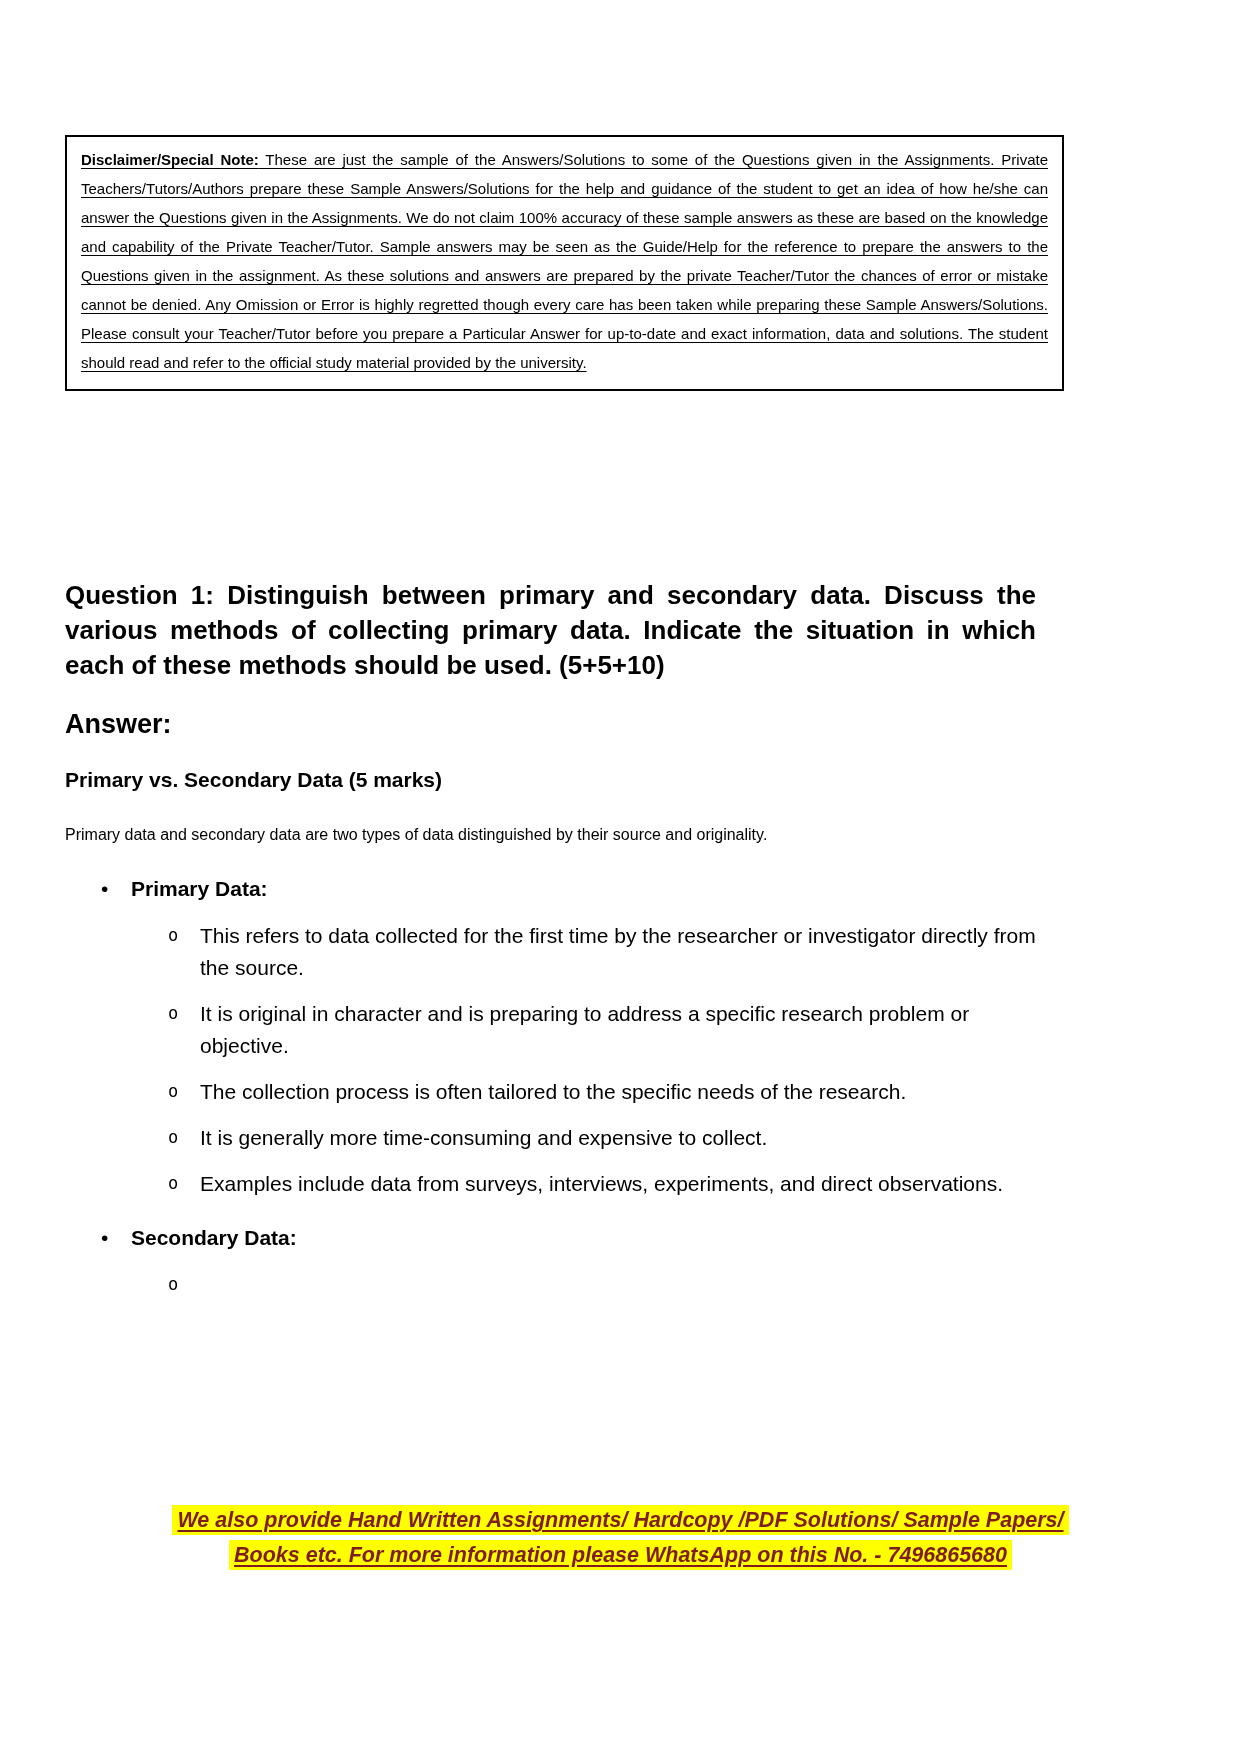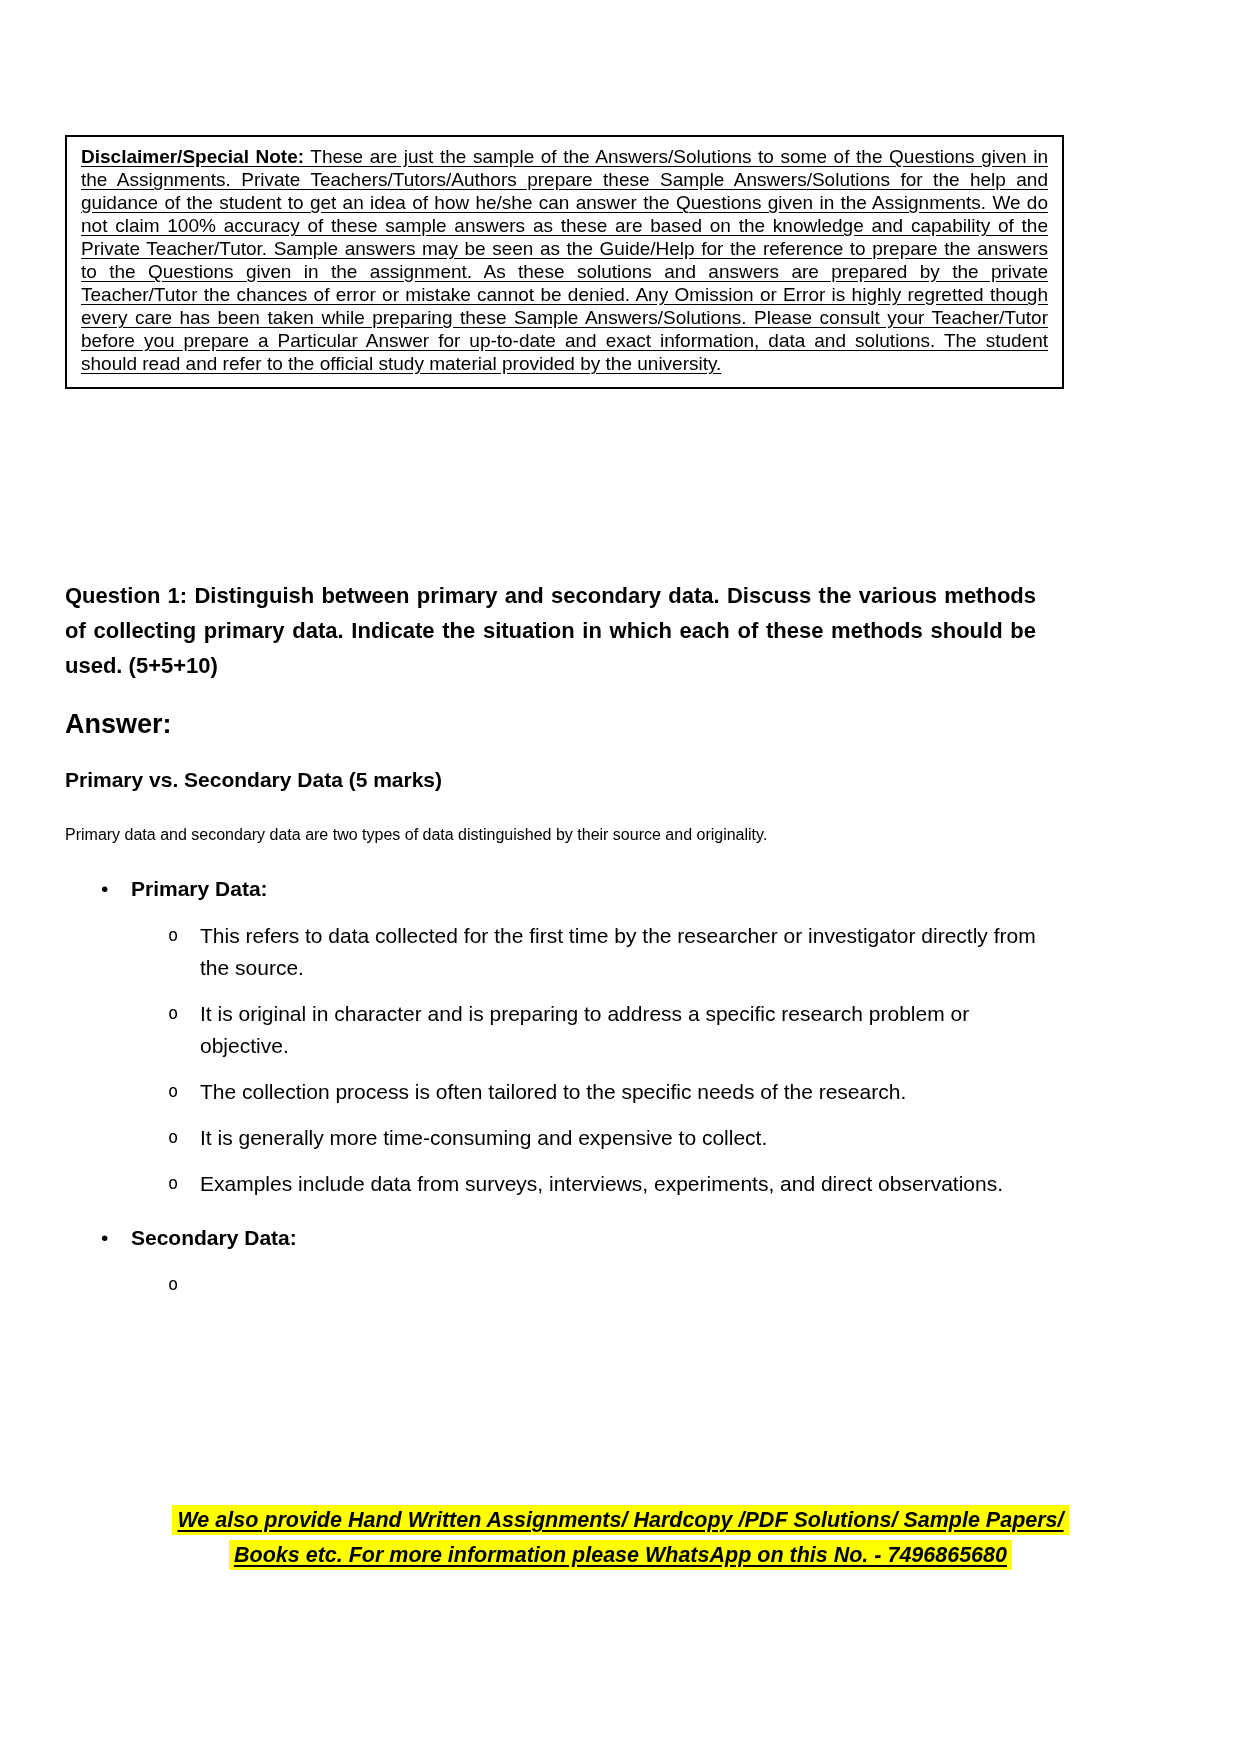--- a/index.html
+++ b/index.html
@@ -17,38 +17,38 @@
   .disclaimer-box {
     position: absolute;
     top: 135px;
     left: 65px;
     width: 967px;
     border: 2px solid #000000;
     padding: 8px 14px 12px 14px;
   }
   .disclaimer-text {
     margin: 0;
-    font-size: 19px;
-    line-height: 23px;
+    font-size: 15px;
+    line-height: 29px;
     text-align: justify;
     text-decoration: underline;
     text-underline-offset: 3px;
   }
   .disclaimer-text .lead { font-weight: bold; }
 
   
   .content {
     position: absolute;
     top: 578px;
     left: 65px;
     width: 983px;
   }
   .question-heading {
     margin: 0 12px 26px 0;
-    font-size: 22px;
+    font-size: 26px;
     font-weight: bold;
     line-height: 35px;
     text-align: justify;
   }
   .answer-label {
     margin: 0 0 24px 0;
     font-size: 27px;
     font-weight: bold;
     line-height: 31px;
   }
@@ -103,21 +103,21 @@
   
   .footer-note {
     position: absolute;
     left: 0;
     right: 0;
     bottom: 182px;
     text-align: center;
     font-size: 21.5px;
     font-weight: bold;
     font-style: italic;
-    color: #000000;
+    color: #7f1d1d;
     line-height: 35px;
   }
   .footer-note .hl {
     background: #FFFF00;
     text-decoration: underline;
     text-underline-offset: 3px;
     padding: 3px 5px;
   }
 </style>
 </head>

